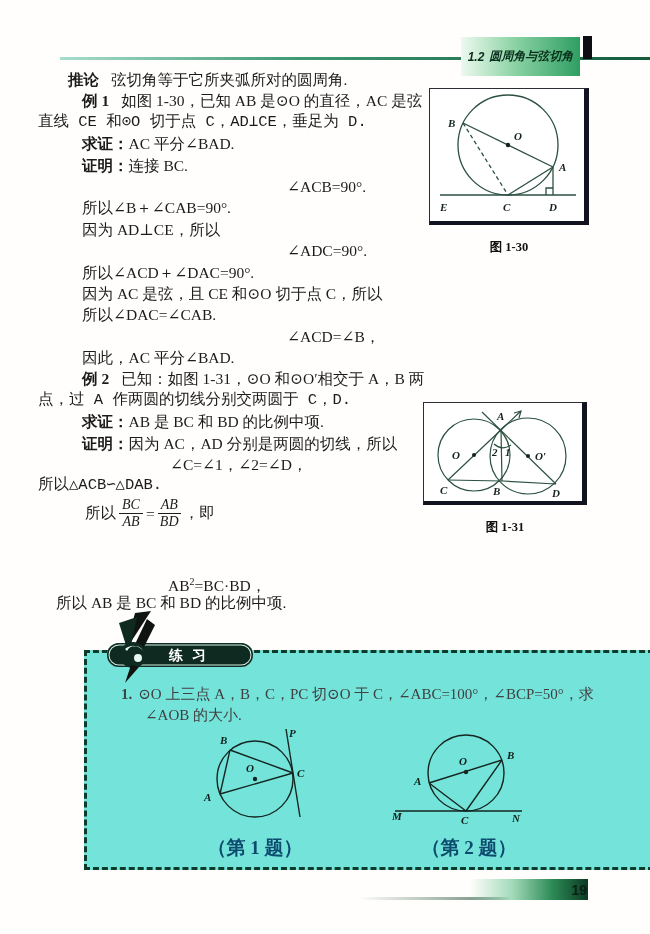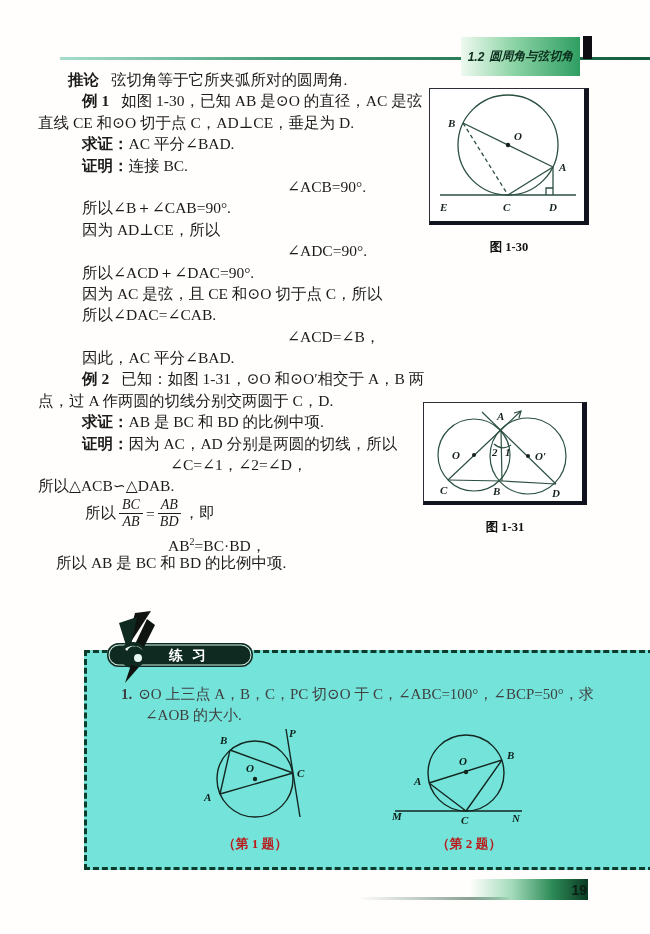--- a/index.html
+++ b/index.html
@@ -18,25 +18,25 @@
     display:flex;align-items:center;justify-content:center;gap:5px;
     font-family:"Liberation Sans","DejaVu Sans",sans-serif;
     font-weight:bold;font-style:italic;font-size:12px;color:#0a2e1c;}
   .header-bar{position:absolute;left:583px;top:36px;width:9px;height:23px;background:#0d0d12;}
 
   
   .text-col{position:absolute;left:36px;top:69px;width:400px;font-size:15.5px;}
   .ln{height:21.4px;line-height:21.4px;white-space:nowrap;}
   .ind{padding-left:46px;}
   .ind-sm{padding-left:32px;}
-  .flush{padding-left:2px;}
+  .flush{padding-left:2px;font-family:Liberation Mono, monospace;}
   .close-ln{padding-left:20px;}
   .eq{padding-left:251px;}
   .eq2{padding-left:134px;}
-  .eq3{padding-left:132px;}
+  .eq3{padding-left:132px;margin-top:40px;}
   .lbl{font-weight:bold;}
   .lbl.gap{margin-right:12px;}
   .frac-line{height:34px;display:flex;align-items:center;white-space:nowrap;padding-left:49px;}
   .frac{display:inline-flex;flex-direction:column;align-items:center;line-height:1.05;
     font-size:14px;font-style:italic;margin:12px 3px;}
   .frac .num{border-bottom:1.3px solid #1b1b1b;padding:0 3px 1px;}
   .frac .den{padding-top:1px;}
   sup.pw{font-size:10px;vertical-align:6px;}
 
   
@@ -58,21 +58,21 @@
     color:#ffffff;font-weight:bold;font-size:14px;line-height:24px;
     padding-left:62px;letter-spacing:9px;box-sizing:border-box;
     font-family:"Liberation Sans","DejaVu Sans",sans-serif;}
   .badge-icon{position:absolute;left:-12px;top:-32px;width:78px;height:72px;}
   .problem{position:absolute;left:34px;top:31px;width:520px;font-size:15px;
     line-height:21px;color:#404040;white-space:nowrap;}
   .pnum{font-weight:bold;margin-right:6px;}
   .p-line2{padding-left:24px;}
   .ex-svg text{font-family:"Liberation Serif","DejaVu Serif",serif;font-style:italic;
     font-size:11px;fill:#0c1f18;font-weight:bold;}
-  .excap{position:absolute;text-align:center;font-weight:bold;font-size:13px;color:#b91c1c;}
+  .excap{position:absolute;text-align:center;font-weight:bold;font-size:19px;color:#0c4a6e;}
   #d1cap{left:102px;top:182px;width:132px;}
   #d2cap{left:312px;top:182px;width:140px;}
 
   
   .pagetail{position:absolute;left:358px;top:897px;width:230px;height:3px;
     background:linear-gradient(90deg,rgba(14,63,38,0),#0e3f26);}
   .pagebar{position:absolute;left:470px;top:879px;width:118px;height:21px;
     background:linear-gradient(90deg,rgba(255,255,255,0),#a5dcbc 35%,#2c8a56 70%,#0b3a22);
     display:flex;align-items:center;justify-content:flex-end;padding-right:1px;box-sizing:border-box;
     font-family:"Liberation Sans","DejaVu Sans",sans-serif;font-weight:bold;

